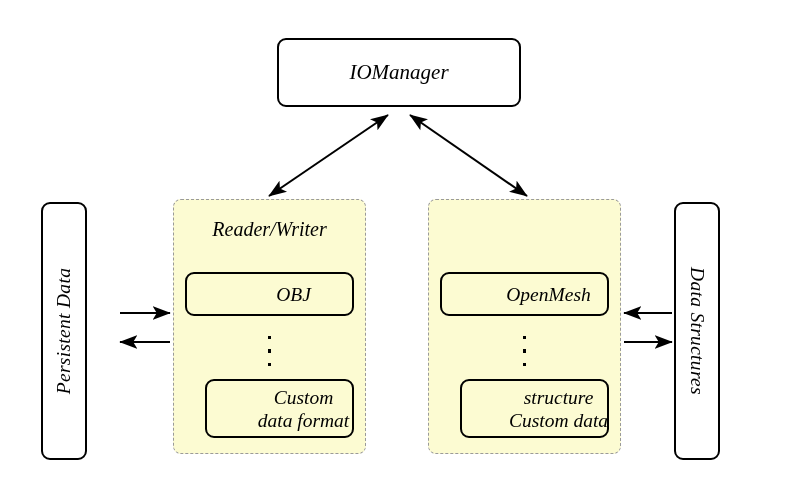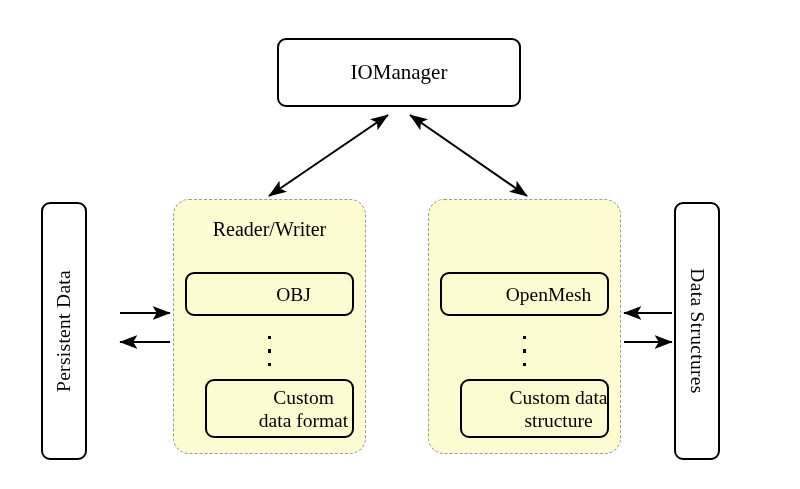--- a/index.html
+++ b/index.html
@@ -12,20 +12,21 @@
     height: 489px;
     font-family: "Liberation Serif", "DejaVu Serif", serif;
     color: #000000;
     overflow: hidden;
   }
   #diagram {
     position: relative;
     width: 800px;
     height: 489px;
     background: #ffffff;
+    font-style: italic;
   }
   #arrow-layer {
     position: absolute;
     left: 0;
     top: 0;
     width: 800px;
     height: 489px;
     pointer-events: none;
   }
 
@@ -69,21 +70,21 @@
   .vlabel.down { transform: rotate(90deg); }
 
   
   .group {
     position: absolute;
     box-sizing: border-box;
     top: 199px;
     height: 255px;
     background: #fcfbd2;
     border: 1.6px dashed #9a9a9a;
-    border-radius: 16px;
+    border-radius: 8px;
   }
   #group-readerwriter {
     left: 173px;
     width: 193px;
   }
   #group-importerexporter {
     left: 428px;
     width: 193px;
   }
   .group-title {
@@ -213,18 +214,18 @@
       <span class="item-line">OpenMesh</span>
     </div>
 
     <div class="vdots">
       <span></span>
         <span></span>
         <span></span>
     </div>
 
     <div class="item-box double">
+      <span class="item-line">structure</span>
       <span class="item-line">Custom data</span>
-      <span class="item-line">structure</span>
     </div>
   </div>
 
 </div>
 
 </body></html>

